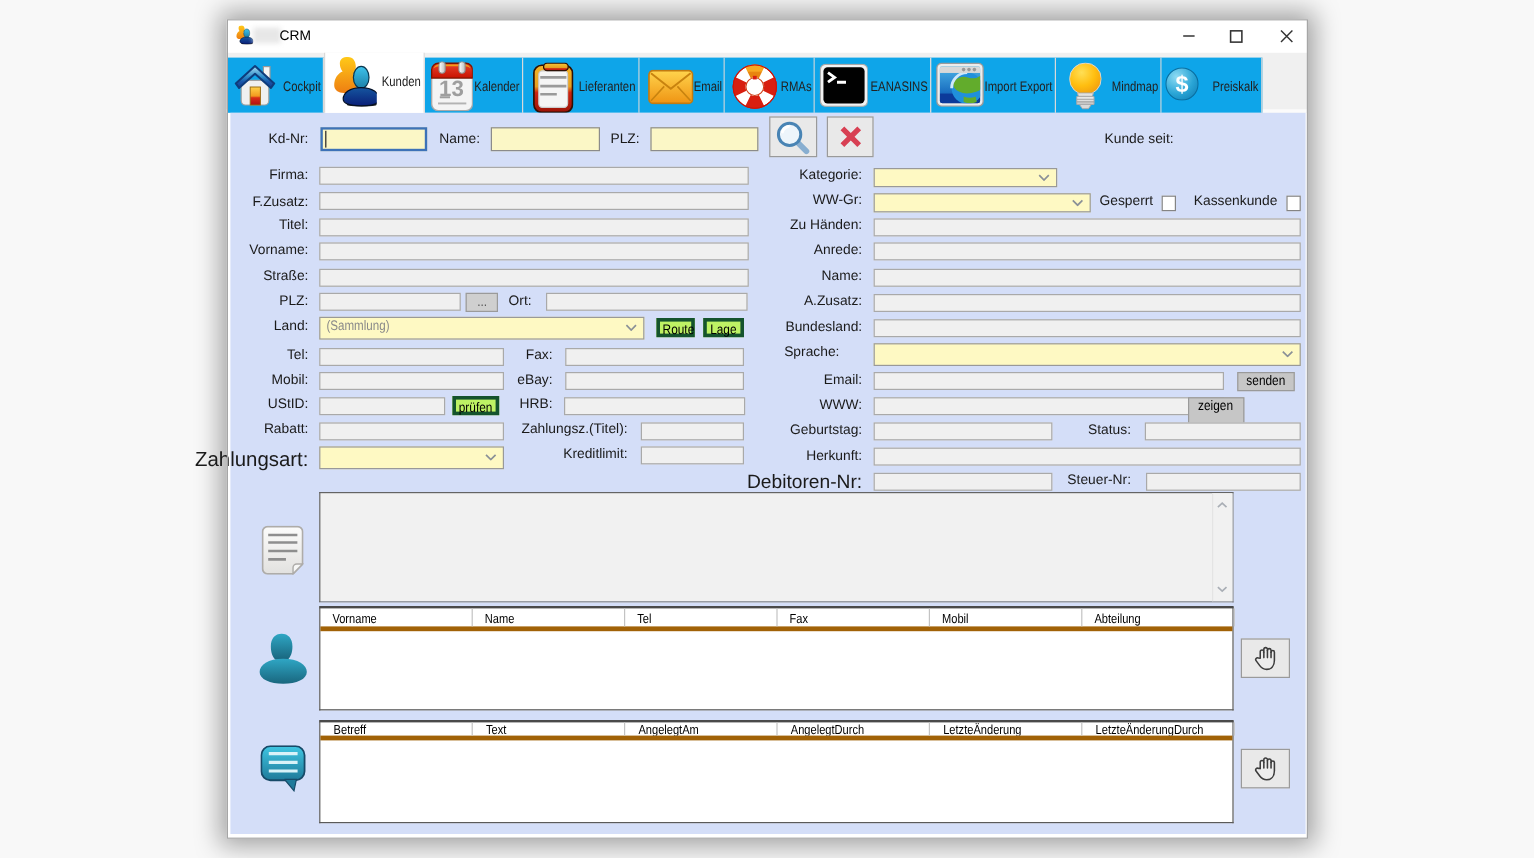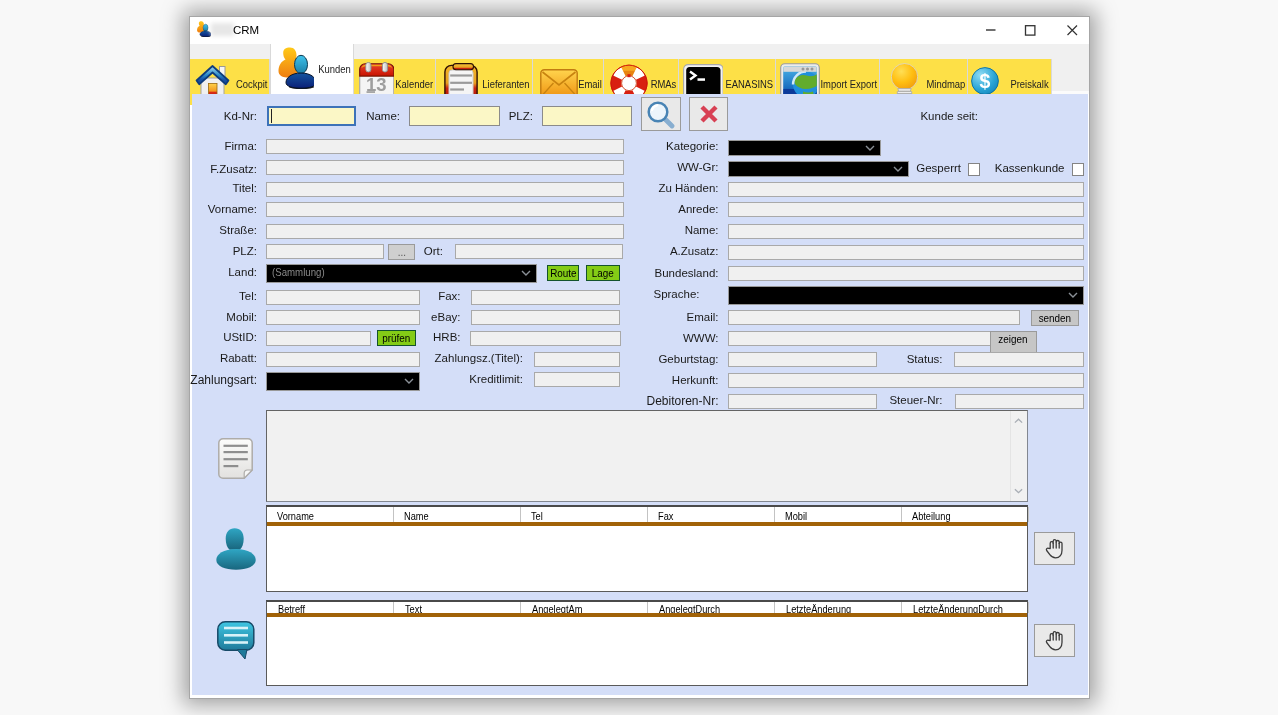--- a/index.html
+++ b/index.html
@@ -5,34 +5,34 @@
 #win { position:absolute; left:188.5px; top:16px; width:901.5px; height:682.5px; background:#fff;
   box-shadow:0 0 20px 6px rgba(0,0,0,.35); }
 #frame { position:absolute; inset:0; border:1px solid #a6a6a6; z-index:60; pointer-events:none; }
 #tbar { position:absolute; left:0; top:0; width:100%; height:27.5px; background:#fff; }
 #tbar .ic { position:absolute; left:7.5px; top:5px; }
 #tbar .blur { position:absolute; left:22px; top:7px; width:23px; height:13px; background:#e7e7e7; filter:blur(2px); }
 #tbar .txt { position:absolute; left:44.5px; top:7.5px; font-size:11.5px; color:#000; }
 .wbtn { position:absolute; top:0; width:45px; height:27.5px; }
 #toolbar { position:absolute; left:0; top:27.5px; width:100%; height:50.5px; background:#f0f0f0; }
 #toolbar .strip { position:absolute; left:0; bottom:0; width:100%; height:3.5px; background:#fbfbfb; }
-.tab { position:absolute; top:15px; height:46px; border-right:1px solid #d9d9d9; background:#fde047; }
+.tab { position:absolute; top:4px; height:46px; border-right:1px solid #d9d9d9; background:#0ea5e9; }
 .tab.sel { background:#fff; top:0; height:50.5px; border-left:1px solid #d9d9d9; z-index:2; }
 .ti { position:absolute; }
 .tab .ti svg { display:block; }
 .tt { position:absolute; right:2px; top:25px; transform:translateY(-50%) scaleX(0.82); transform-origin:100% 50%; font-size:11.5px; color:#222; white-space:nowrap; }
 #panel { position:absolute; left:3px; top:78px; width:896px; height:600.5px; background:#d4def8; }
 .lb { position:absolute; color:#1a1a1a; white-space:nowrap; }
 .tb { position:absolute; background:#f0f0f0; border:1px solid #a9a9a9; }
 .yl { background:#fbf7c6; border:1px solid #8b8b8b; }
 .ylf { background:#fbf7c6; border:2px solid #3d72b8; }
-.cmb { position:absolute; background:#000000; border:1px solid #999; }
+.cmb { position:absolute; background:#fef9c3; border:1px solid #999; }
 .cmtx { position:absolute; left:5px; top:1.5px; font-size:11.5px; color:#8a8a8a; transform:scaleX(0.84); transform-origin:0 50%; }
 .chev { position:absolute; right:5px; top:50%; transform:translateY(-50%); }
-.bt { position:absolute; background:#84cc16; border:1px solid #14532d; font-size:11.5px; color:#000; text-align:center; }
+.bt { position:absolute; background:#bef264; border:3px solid #14532d; font-size:11.5px; color:#000; text-align:center; }
 .bt.gr { background:#cfcfcf; border:1px solid #9a9a9a; color:#555; }
 .bt.dk { background:#c6c6c6; border:1px solid #9a9a9a; }
 .bt.big { background:#e9e9e9; border:1px solid #9a9a9a; }
 .bts { display:inline-block; transform:scaleX(0.86); transform-origin:50% 50%; }
 .ckb { position:absolute; width:12.5px; height:12.5px; background:#fff; border:1px solid #848484; }
 .ta { position:absolute; background:#f1f1f1; border:1px solid #828790; border-top-color:#646464; border-left-color:#646464; }
 .sb { position:absolute; right:0; top:0; width:17px; height:100%; background:#f1f1f1; border-left:1px solid #e4e4e4; }
 .tbl { position:absolute; background:#fff; border:1px solid #5a5a5a; border-top:2px solid #4a4a4a; }
 .thd { position:relative; width:100%; border-bottom:4px solid #a16207; }
 .thc { position:absolute; top:0; height:100%; border-right:1px solid #c3c3c3; font-size:11px; color:#000; white-space:nowrap; overflow:hidden; }
@@ -324,21 +324,21 @@
 <div class="lb" style="right:830.5px;top:69px;font-size:11.5px">F.Zusatz:</div>
 <div class="lb" style="right:830.5px;top:88px;font-size:11.5px">Titel:</div>
 <div class="lb" style="right:830.5px;top:108.5px;font-size:11.5px">Vorname:</div>
 <div class="lb" style="right:830.5px;top:130px;font-size:11.5px">Straße:</div>
 <div class="lb" style="right:830.5px;top:150.5px;font-size:11.5px">PLZ:</div>
 <div class="lb" style="right:830.5px;top:172px;font-size:11.5px">Land:</div>
 <div class="lb" style="right:830.5px;top:196px;font-size:11.5px">Tel:</div>
 <div class="lb" style="right:830.5px;top:216.5px;font-size:11.5px">Mobil:</div>
 <div class="lb" style="right:830.5px;top:237px;font-size:11.5px">UStID:</div>
 <div class="lb" style="right:830.5px;top:258px;font-size:11.5px">Rabatt:</div>
-<div class="lb" style="right:830.5px;top:279px;font-size:12px">Zahlungsart:</div>
+<div class="lb" style="right:830.5px;top:279px;font-size:17px">Zahlungsart:</div>
 <div class="tb" style="left:74.5px;top:45px;width:358px;height:15px"></div>
 <div class="tb" style="left:74.5px;top:66px;width:358px;height:15px"></div>
 <div class="tb" style="left:74.5px;top:87.5px;width:358px;height:15px"></div>
 <div class="tb" style="left:74.5px;top:108px;width:358px;height:15px"></div>
 <div class="tb" style="left:74.5px;top:129.5px;width:358px;height:15px"></div>
 <div class="tb" style="left:74.5px;top:150px;width:118px;height:15px"></div>
 <div class="bt gr" style="left:196.5px;top:150px;width:27px;height:16px;line-height:14px"><span class="bts">...</span></div>
 <div class="lb" style="right:644.5px;top:150.5px;font-size:11.5px">Ort:</div>
 <div class="tb" style="left:263px;top:150px;width:168.5px;height:15px"></div>
 <div class="cmb" style="left:74.5px;top:169.5px;width:270.5px;height:19px">
@@ -374,21 +374,21 @@
 <div class="lb" style="right:369px;top:88px;font-size:11.5px">Zu Händen:</div>
 <div class="lb" style="right:369px;top:108.5px;font-size:11.5px">Anrede:</div>
 <div class="lb" style="right:369px;top:130px;font-size:11.5px">Name:</div>
 <div class="lb" style="right:369px;top:151px;font-size:11.5px">A.Zusatz:</div>
 <div class="lb" style="right:369px;top:172.5px;font-size:11.5px">Bundesland:</div>
 <div class="lb" style="right:388px;top:193.5px;font-size:11.5px">Sprache:</div>
 <div class="lb" style="right:369px;top:216.5px;font-size:11.5px">Email:</div>
 <div class="lb" style="right:369px;top:237.5px;font-size:11.5px">WWW:</div>
 <div class="lb" style="right:369px;top:258.5px;font-size:11.5px">Geburtstag:</div>
 <div class="lb" style="right:369px;top:279.5px;font-size:11.5px">Herkunft:</div>
-<div class="lb" style="right:369px;top:300px;font-size:12px">Debitoren-Nr:</div>
+<div class="lb" style="right:369px;top:300px;font-size:16px">Debitoren-Nr:</div>
 <div class="cmb" style="left:536px;top:45.5px;width:153px;height:16px">
         <svg class="chev" width="10" height="6" viewBox="0 0 10 6">
           <polyline points="1,1 5,5 9,1" fill="none" stroke="#8a9097" stroke-width="1.4"></polyline>
         </svg>
       </div>
 <div class="cmb" style="left:536px;top:67px;width:181.5px;height:16px">
         <svg class="chev" width="10" height="6" viewBox="0 0 10 6">
           <polyline points="1,1 5,5 9,1" fill="none" stroke="#8a9097" stroke-width="1.4"></polyline>
         </svg>
       </div>

